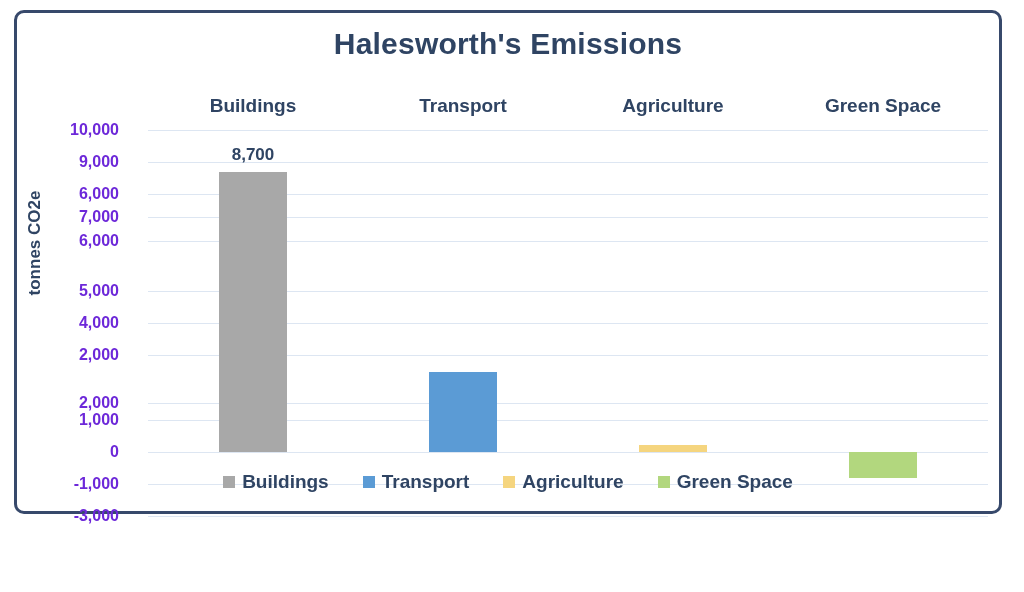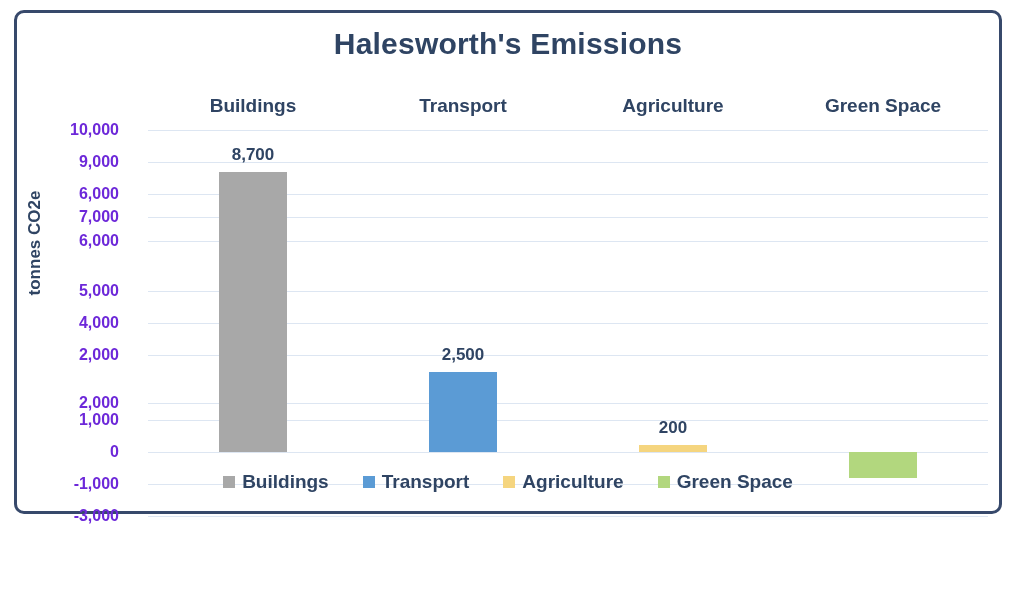--- a/index.html
+++ b/index.html
@@ -198,27 +198,25 @@
       </div>
 
     <div class="col c0">
       <div class="cat-label">Buildings</div>
       <div class="value-label" style="top:15px">8,700</div>
       <div class="bar" style="top:42px;height:280px;background:#a8a8a8"></div>
     </div>
 
     <div class="col c1">
       <div class="cat-label">Transport</div>
-      <div class="value-label" style="top:215px">2,500</div>
       <div class="bar" style="top:242px;height:80px;background:#5b9bd5"></div>
     </div>
 
     <div class="col c2">
       <div class="cat-label">Agriculture</div>
-      <div class="value-label" style="top:288px">200</div>
       <div class="bar" style="top:315px;height:7px;background:#f5d57f"></div>
     </div>
 
     <div class="col c3">
       <div class="cat-label">Green Space</div>
       <div class="bar" style="top:322px;height:26px;background:#b2d77e"></div>
     </div>
 
   </div>
 

